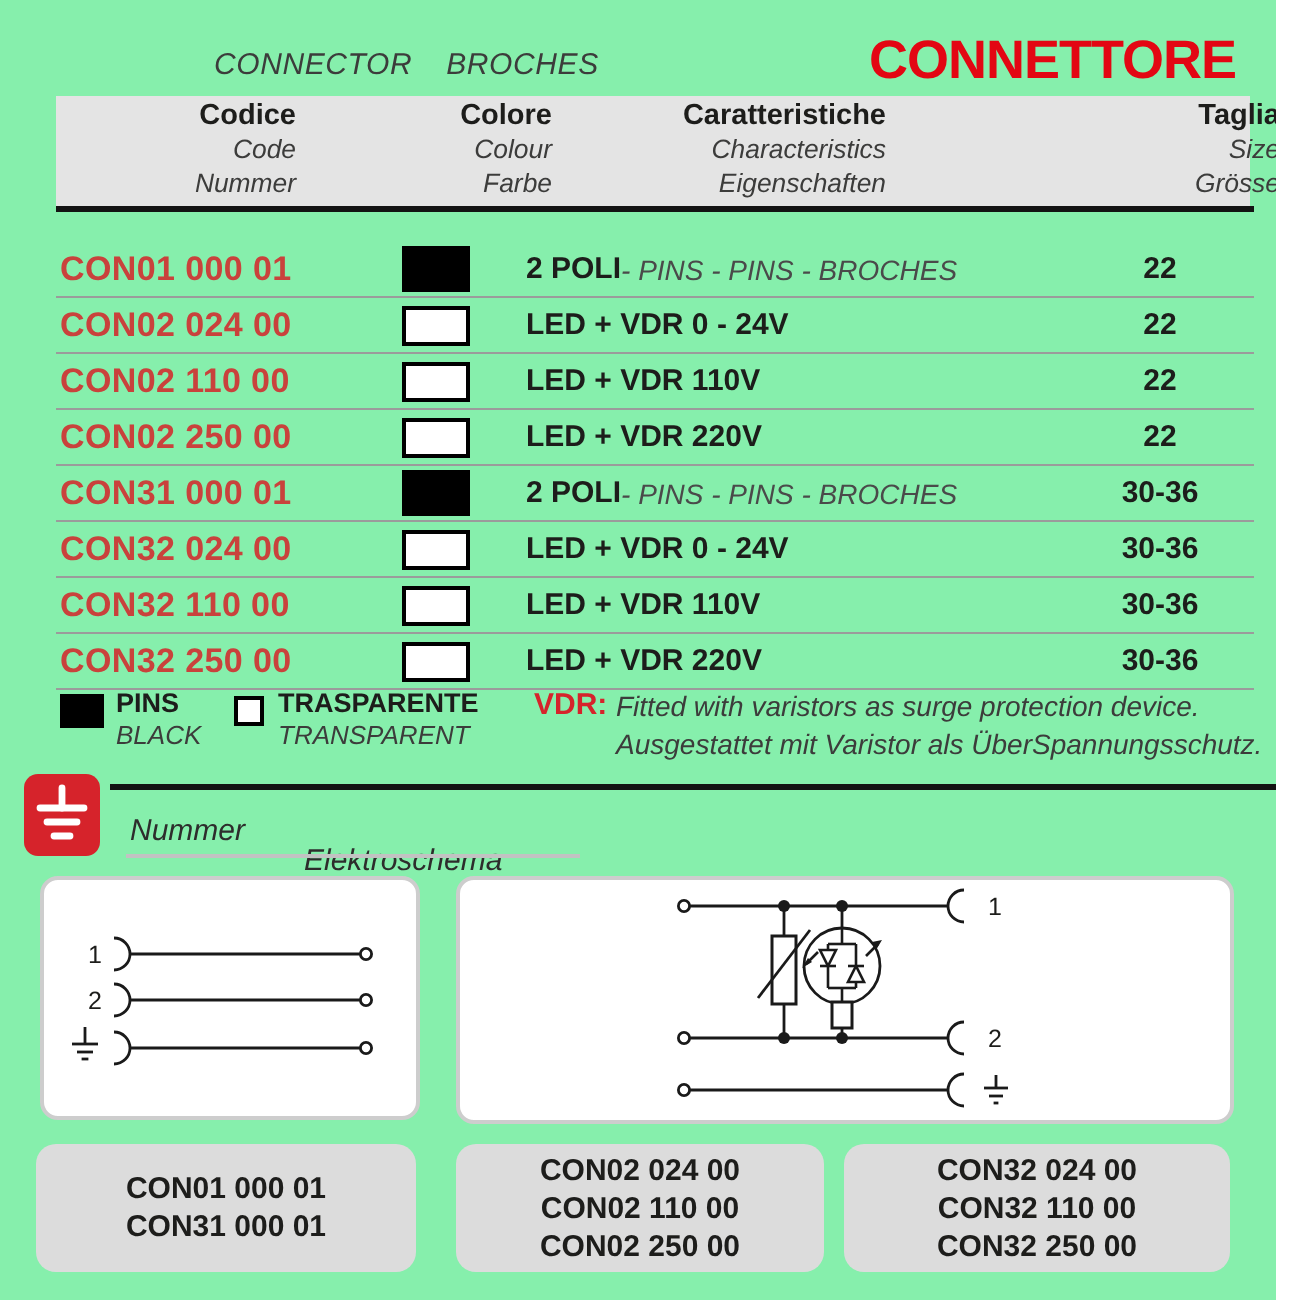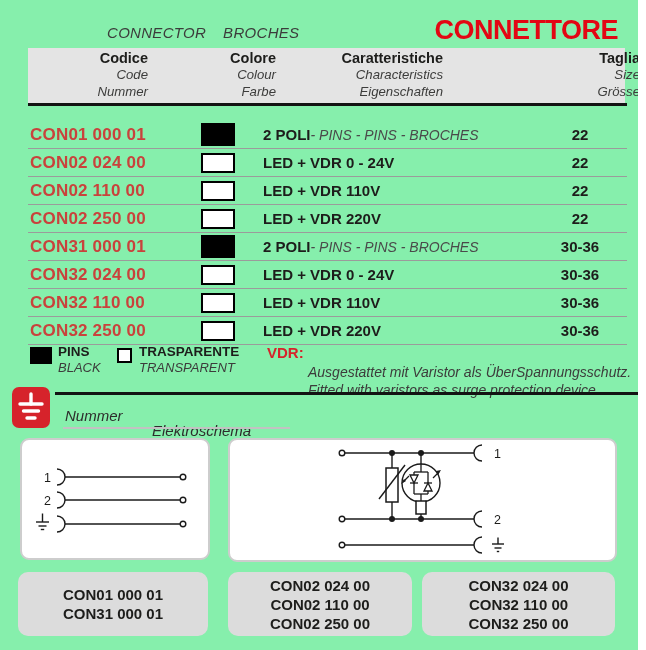--- a/index.html
+++ b/index.html
@@ -31,21 +31,21 @@
   .cell-char .sub{font-weight:normal;font-style:italic;color:#4a4a4a;font-size:14px;}
   .cell-size{left:492px;width:120px;justify-content:center;font-weight:bold;font-size:15px;}
   
   .leg-swatch-black{left:30px;top:347px;width:22px;height:17px;background:#000;}
   .leg-nero{left:58px;top:344px;font-weight:bold;font-size:13.5px;}
   .leg-black{left:58px;top:360px;font-style:italic;font-size:13px;color:#3c3c3b;}
   .leg-swatch-trans{left:117px;top:348px;width:15px;height:15px;background:#fff;border:2px solid #000;box-sizing:border-box;}
   .leg-trasp{left:139px;top:344px;font-weight:bold;font-size:13.5px;}
   .leg-transp{left:139px;top:360px;font-style:italic;font-size:13px;color:#3c3c3b;}
   .vdr-label{left:267px;top:344px;font-weight:bold;font-size:15px;color:var(--vdr-red);}
-  .vdr-en{left:308px;top:345px;font-style:italic;font-size:14px;color:#3c3c3b;white-space:nowrap;margin-top:37px;}
+  .vdr-en{left:308px;top:345px;font-style:italic;font-size:14px;color:#3c3c3b;white-space:nowrap;}
   .vdr-de{left:308px;top:364px;font-style:italic;font-size:14px;color:#3c3c3b;white-space:nowrap;}
   
   .earth-badge{left:12px;top:387px;width:38px;height:41px;background:var(--icon-red);border-radius:7px;}
   .wiring-line{left:55px;top:392px;width:591px;height:3px;background:#131313;}
   .wiring-en{left:65px;top:407px;font-style:italic;font-size:15px;color:#2d2d2c;}
   .wiring-de{left:152px;top:422px;font-style:italic;font-size:15px;color:#2d2d2c;}
   .wiring-underline{left:63px;top:427px;width:227px;height:2px;background:#c2c2c2;}
   
   .diag{background:#fff;border:2px solid #cdcdcd;border-radius:9px;box-sizing:border-box;}
   .diag svg{position:absolute;left:-2px;top:-2px;}

